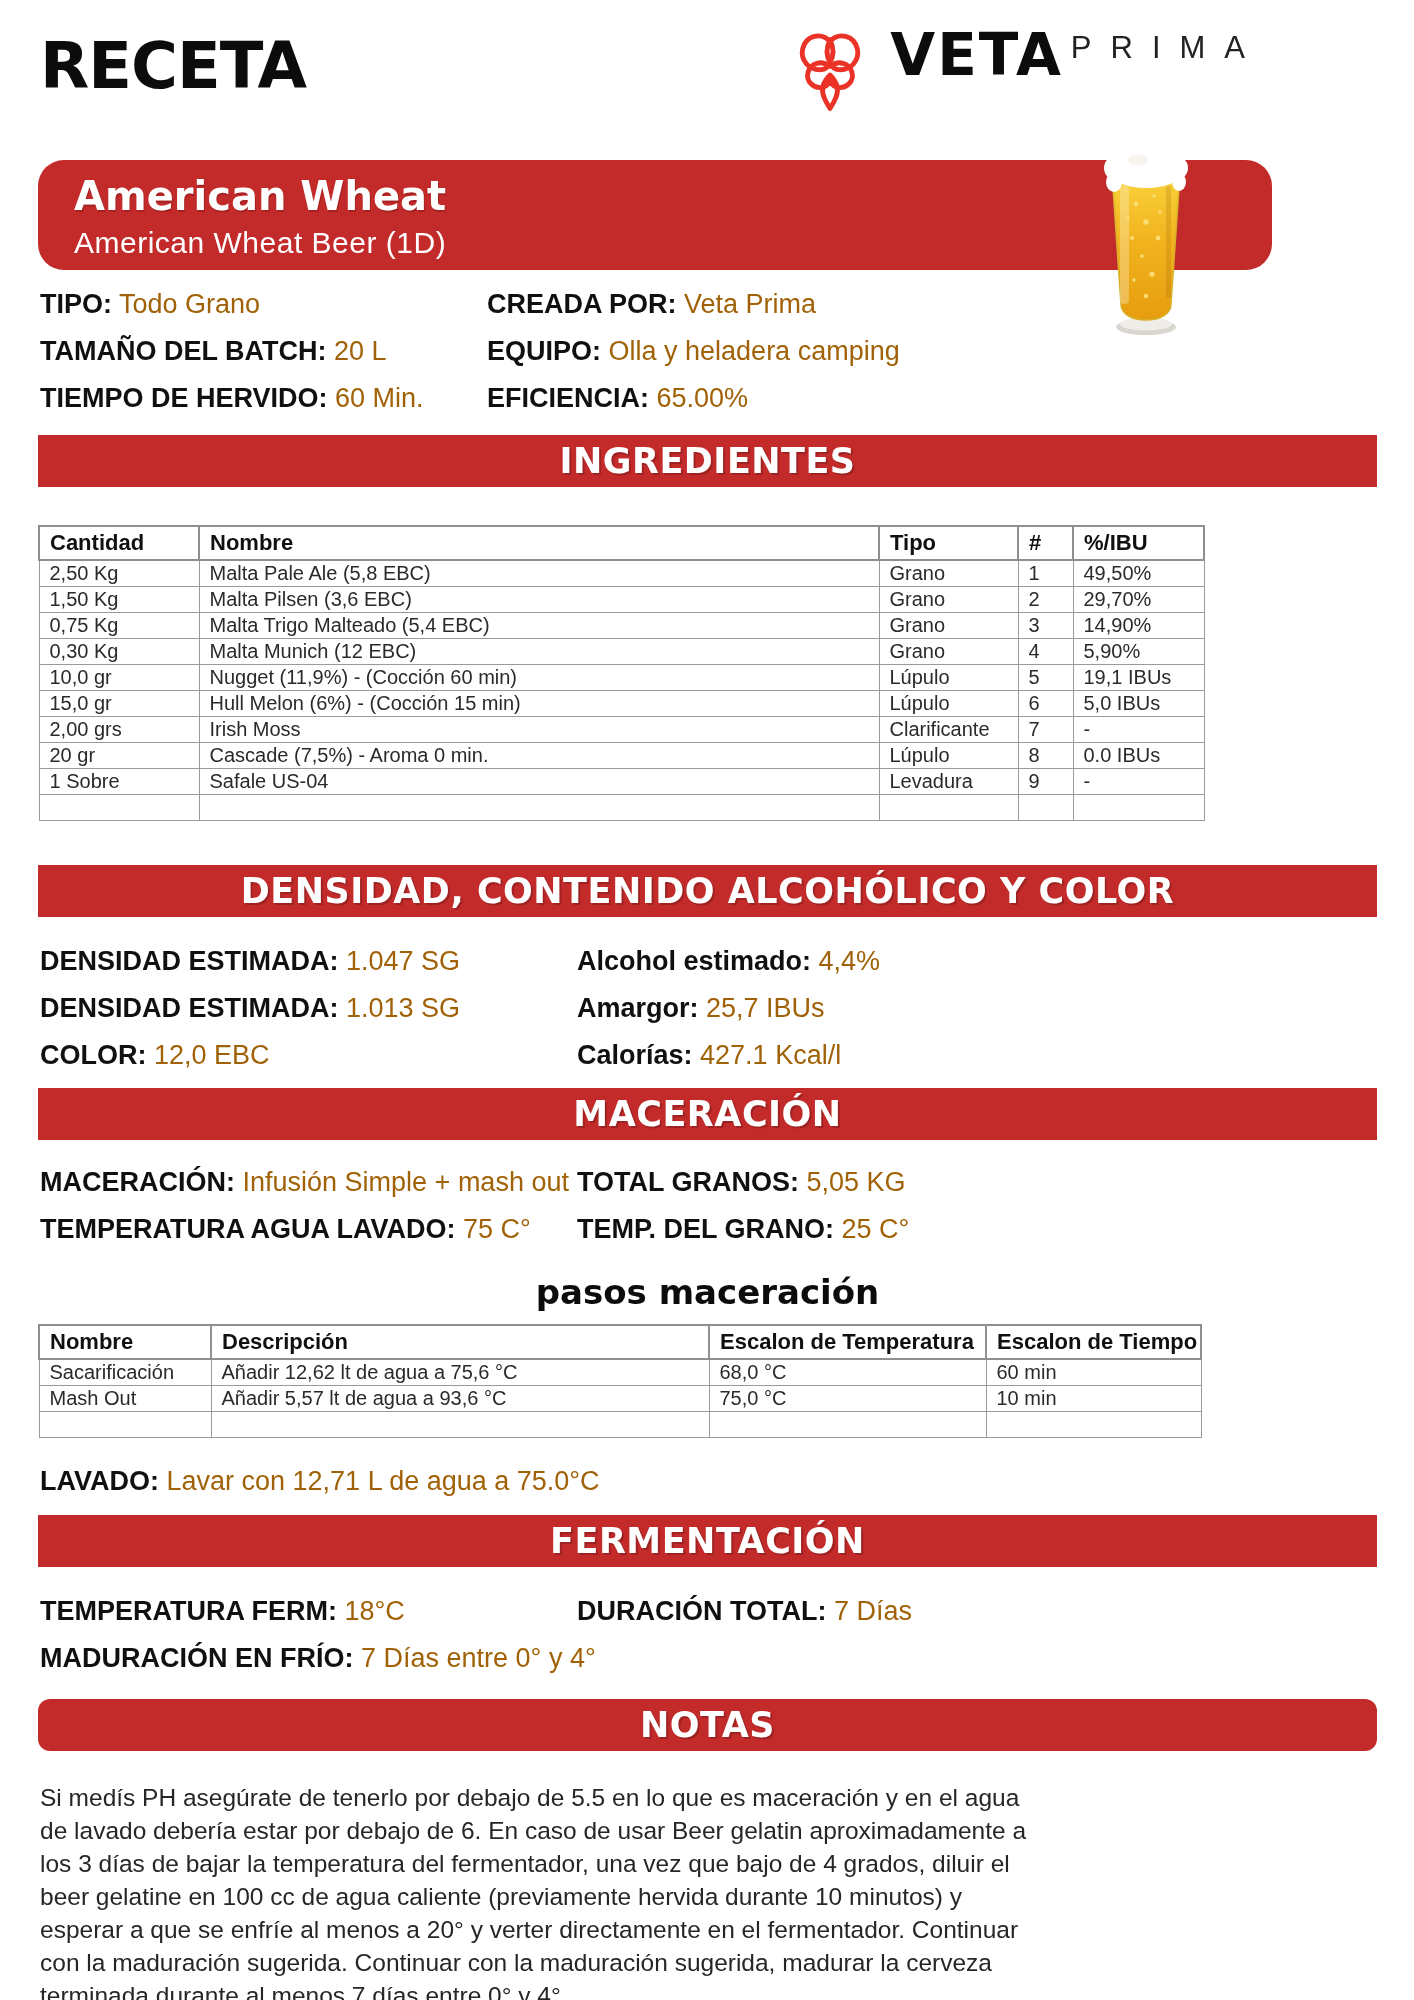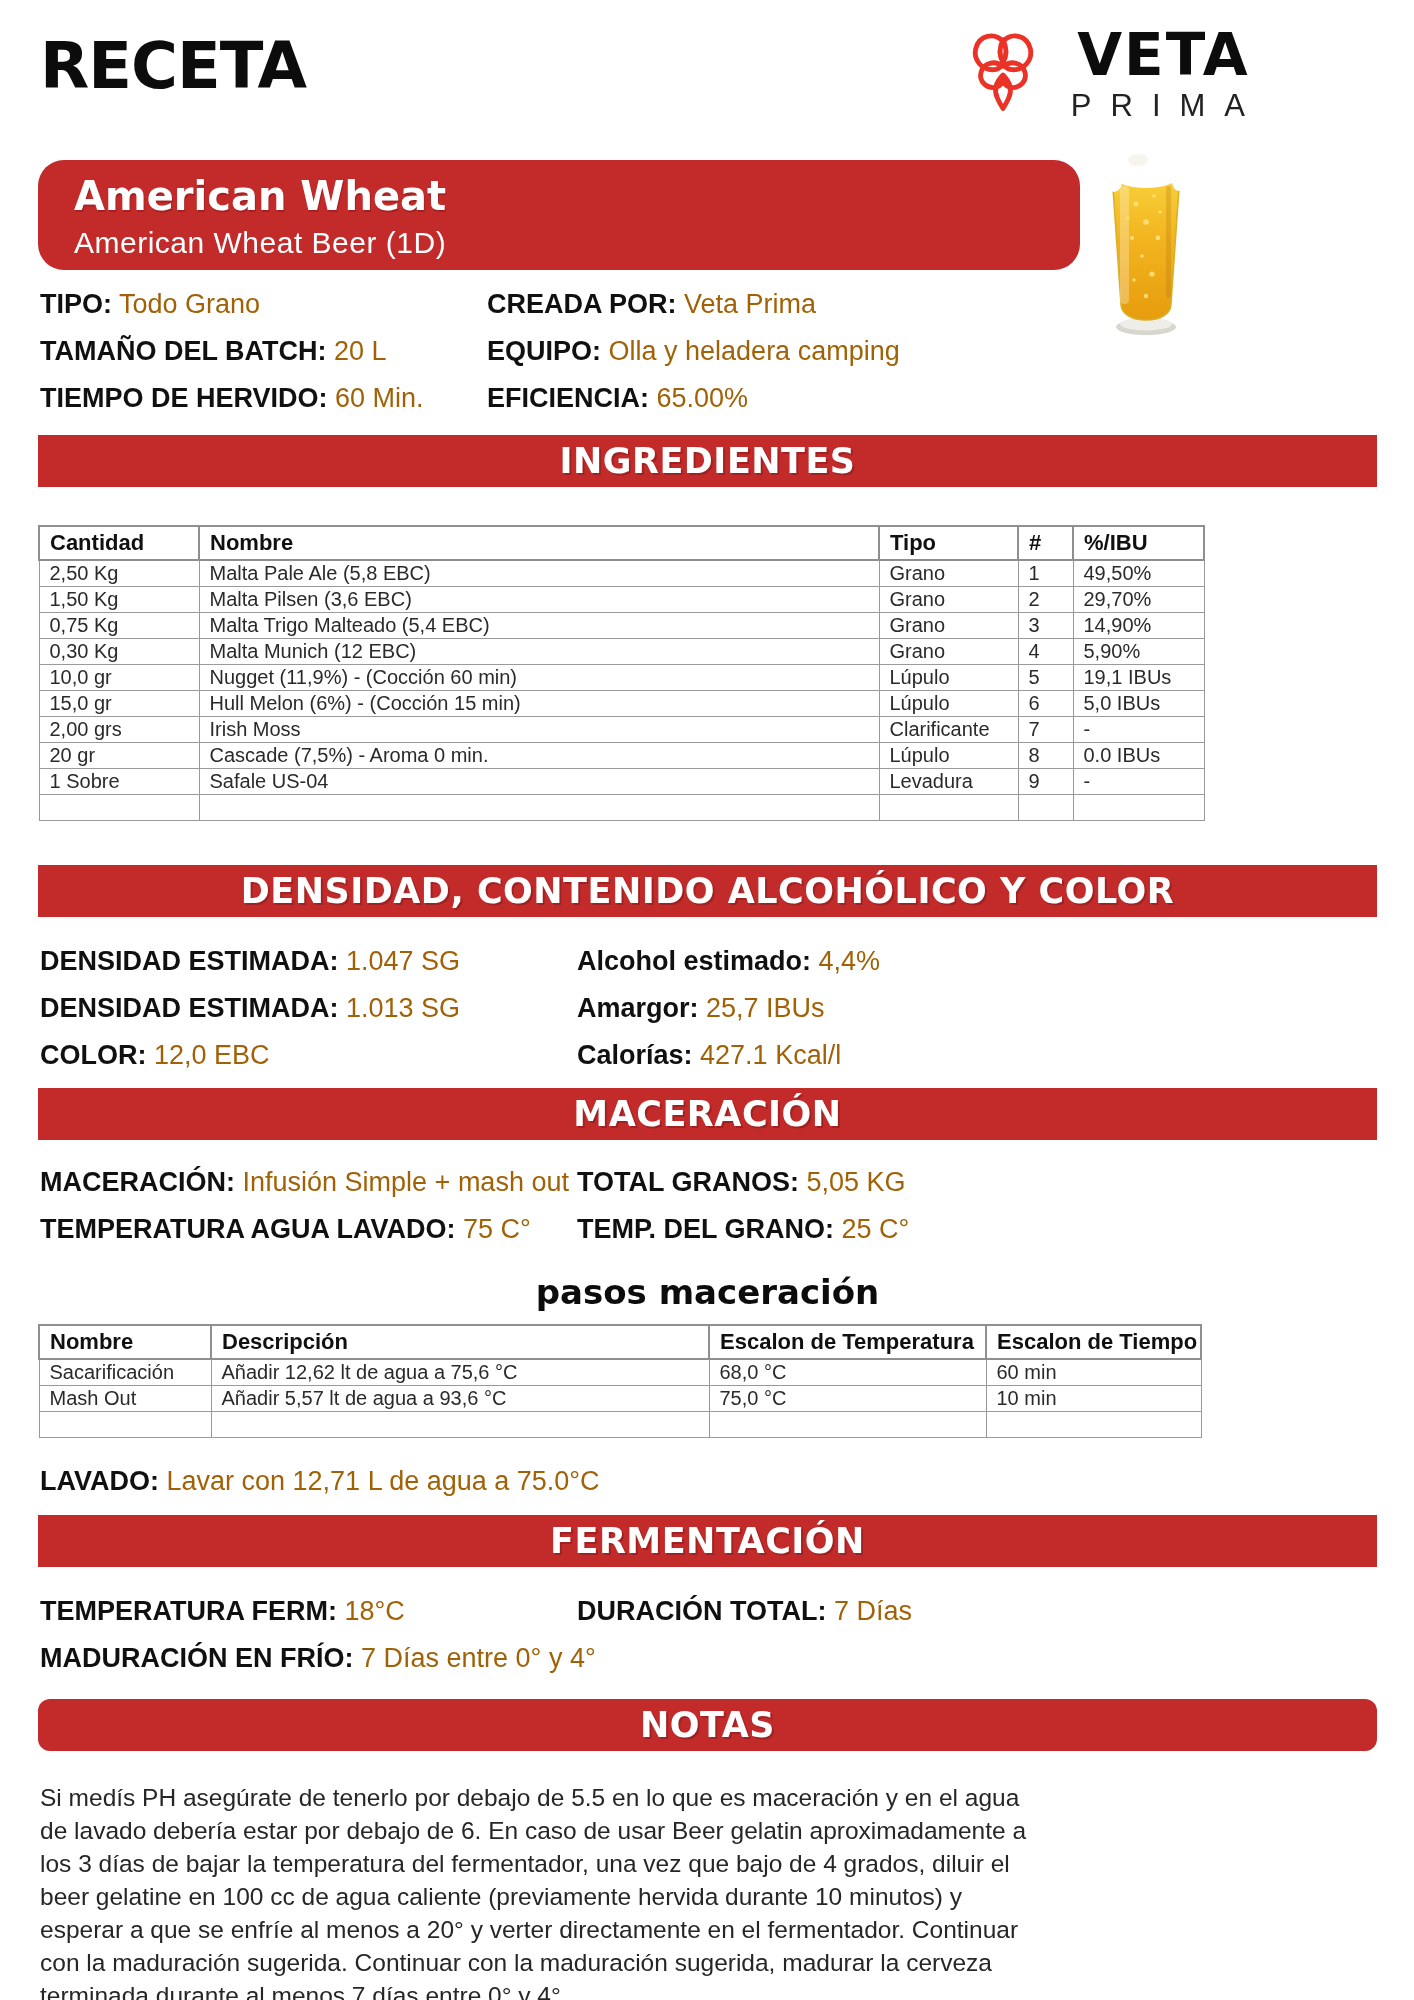--- a/index.html
+++ b/index.html
@@ -11,26 +11,26 @@
     font-family:"Liberation Sans", sans-serif;
   }
   
   .header{position:relative;padding-top:30px;height:130px;}
   .receta{
     margin-left:40px;font-size:64px;font-weight:900;color:#0c0c0c;
     font-family:"DejaVu Sans", sans-serif;letter-spacing:-1px;line-height:72px;
   }
   .logo{position:absolute;top:26px;right:150px;display:flex;align-items:flex-start;gap:16px;}
   .hop{width:88px;height:112px;}
-  .brand{display:flex;flex-direction:column;align-items:center;}
+  .brand{display:flex;flex-direction:row;align-items:flex-start;}
   .brand-name{font-family:"DejaVu Sans",sans-serif;font-size:58px;font-weight:900;line-height:58px;letter-spacing:2px;color:#0c0c0c;}
   .brand-sub{font-size:31px;font-weight:500;letter-spacing:19px;margin-top:4px;padding-left:8px;color:#222;}
   
   .banner{
-    position:relative;margin:30px 0 0 38px;width:1042px;height:110px;
+    position:relative;margin:30px 0 0 38px;width:1234px;height:110px;
     background:var(--red);border-radius:26px;padding:13px 0 0 36px;color:#fff;
   }
   .banner-title{font-family:"DejaVu Sans",sans-serif;font-size:40px;font-weight:800;letter-spacing:0;text-shadow:1px 2px 0 rgba(80,0,0,.25);}
   .banner-sub{font-size:30px;font-weight:400;margin-top:7px;letter-spacing:.5px;}
   .glass{position:absolute;left:1076px;top:134px;width:140px;height:206px;z-index:6;}
   
   .pairs{display:grid;margin-left:40px;font-size:27px;line-height:33px;row-gap:14px;}
   .pairs.details{grid-template-columns:447px auto;margin-top:18px;width:1330px;}
   .pairs.density{grid-template-columns:537px auto;margin-top:28px;width:1330px;}
   .pairs.mash{grid-template-columns:537px auto;margin-top:26px;width:1330px;}

